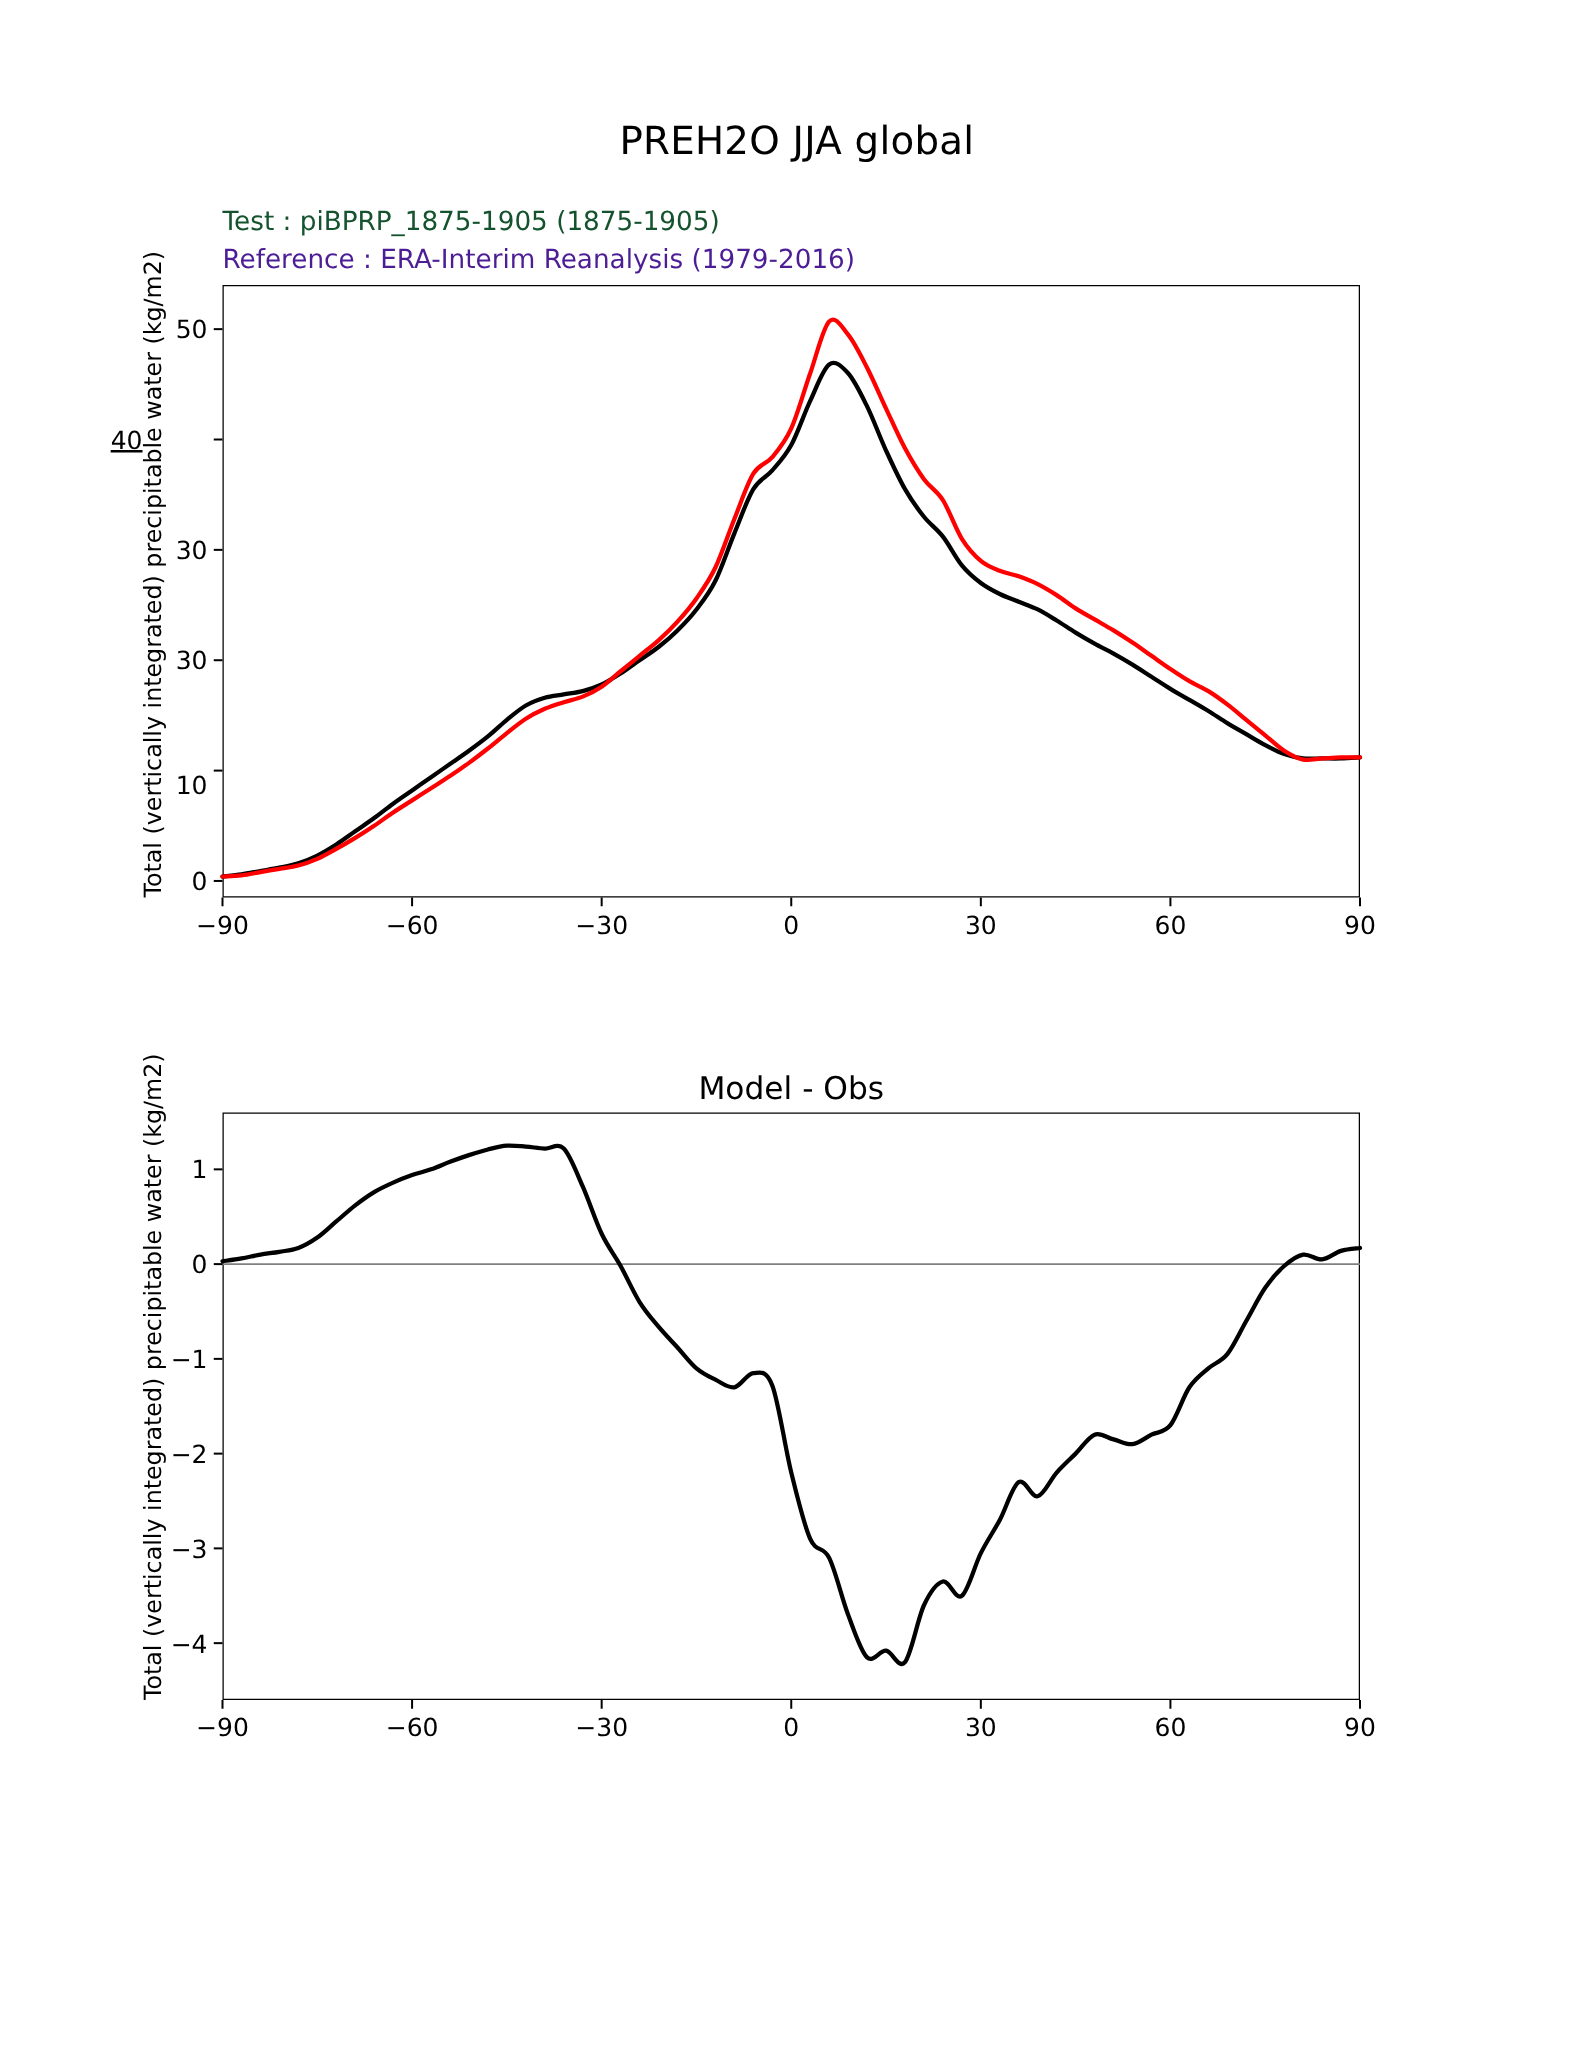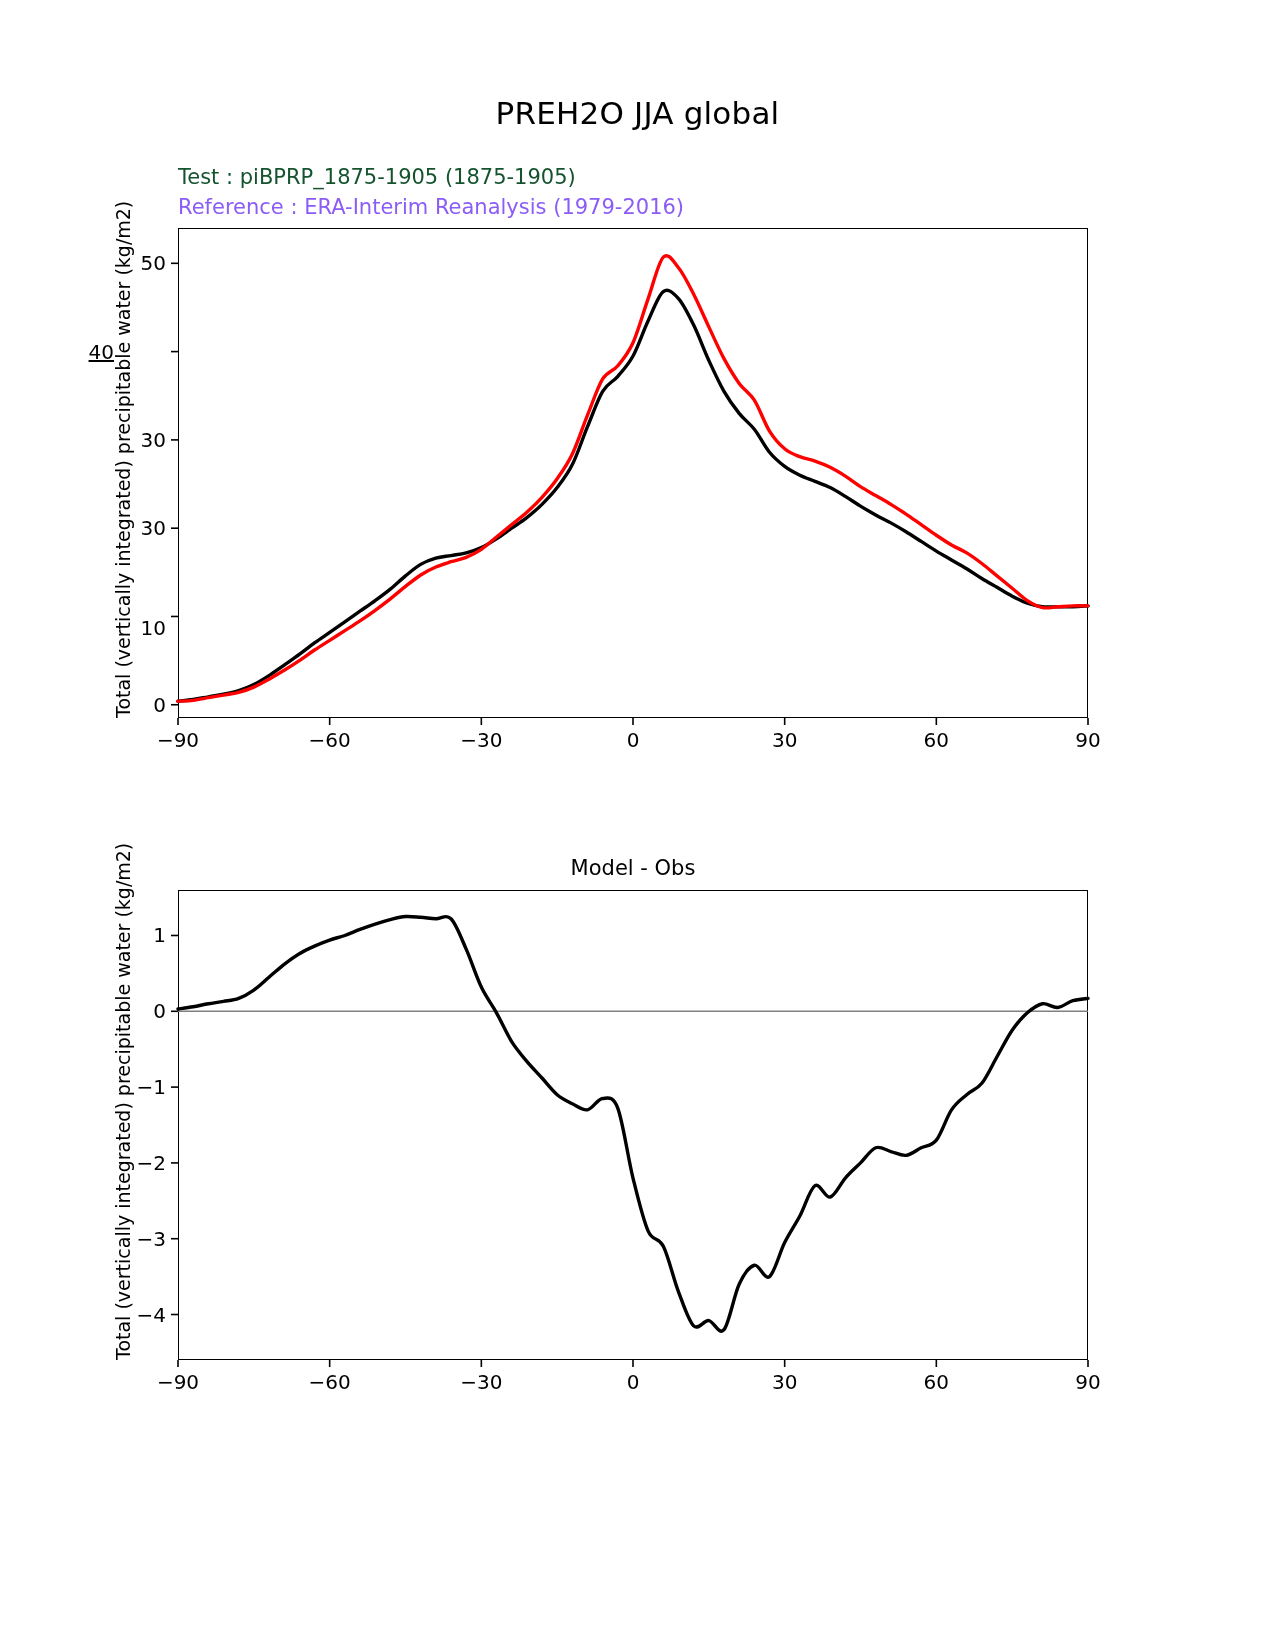--- a/index.html
+++ b/index.html
@@ -49,21 +49,21 @@
   }
   .legend {
     position: absolute;
     left: 0px;
     top: -66px;
     font-size: 21px;
     line-height: 30px;
     white-space: nowrap;
   }
   .legend .test { color: #14532d; }
-  .legend .ref { color: #8b5cf6; }
+  .legend .ref { color: #4c1d95; }
 
   .ylabel1 {
     position: absolute;
     left: -66px;
     top: 0px;
     width: 490px;
     height: 30px;
     transform-origin: 0 0;
     transform: rotate(-90deg) translate(-490px, 0);
     text-align: center;
@@ -85,21 +85,21 @@
     border: 1.6px solid #000;
     box-sizing: border-box;
     background: #fff;
   }
   .panel2-title {
     position: absolute;
     left: 0;
     top: -34px;
     width: 910px;
     text-align: center;
-    font-size: 21px;
+    font-size: 25px;
   }
   .ylabel2 {
     position: absolute;
     left: -66px;
     top: 0px;
     width: 470px;
     height: 30px;
     transform-origin: 0 0;
     transform: rotate(-90deg) translate(-470px, 0);
     text-align: center;

